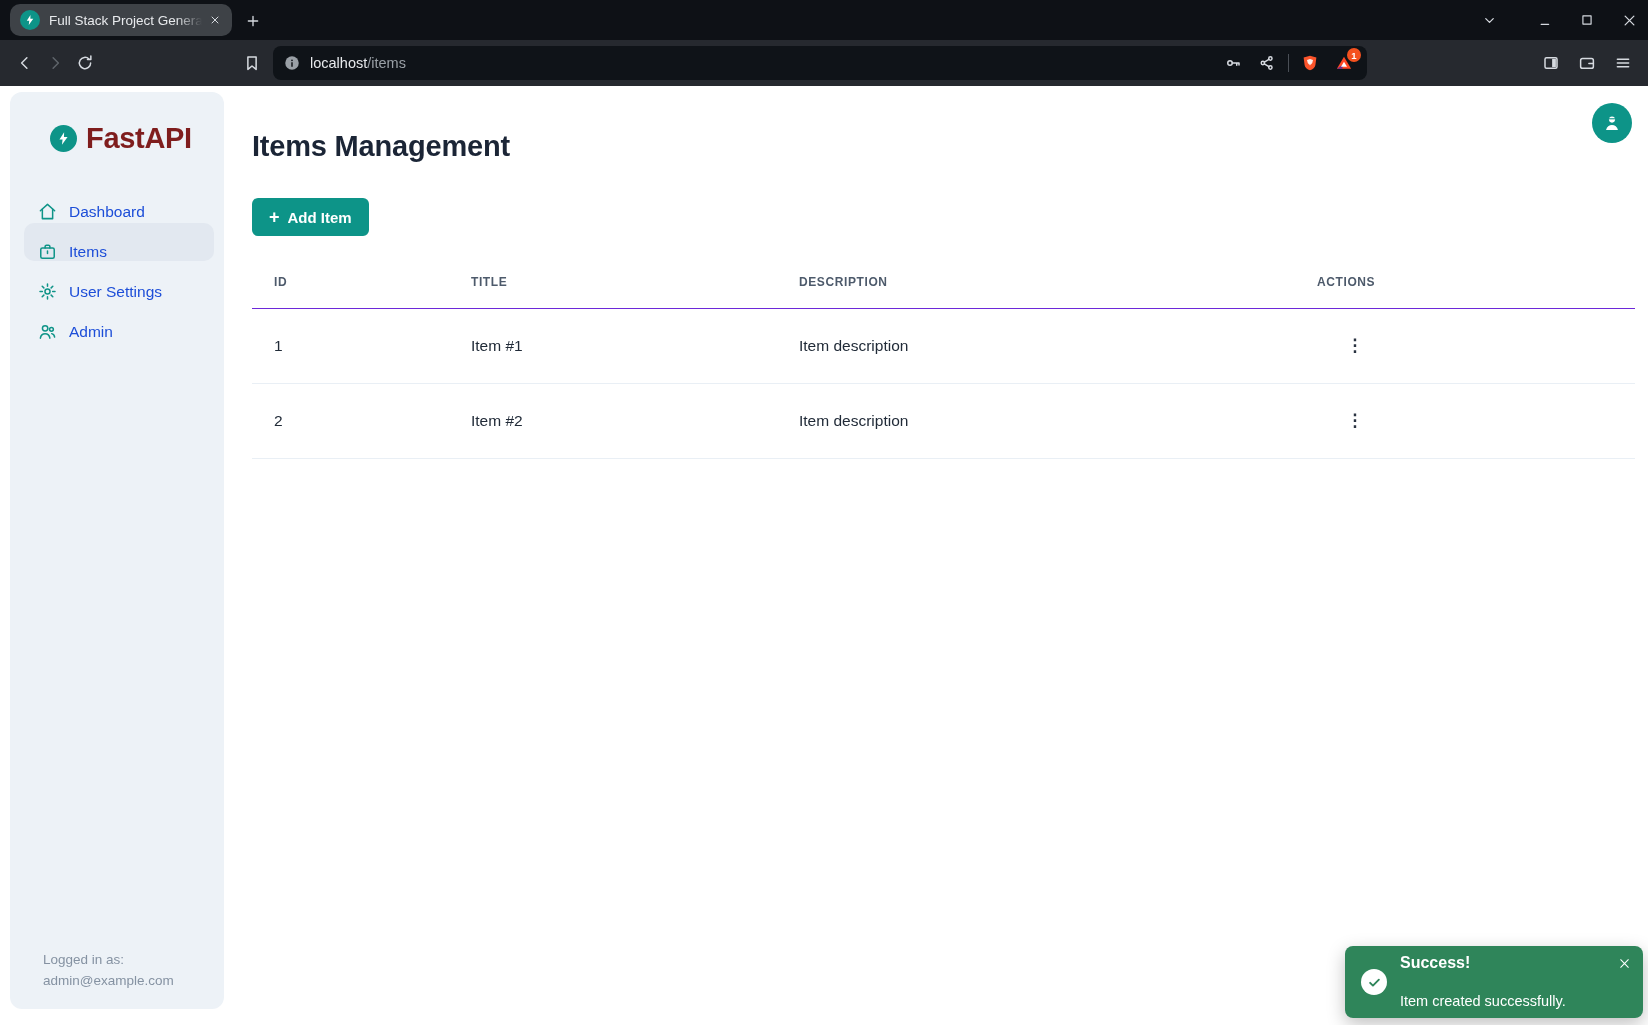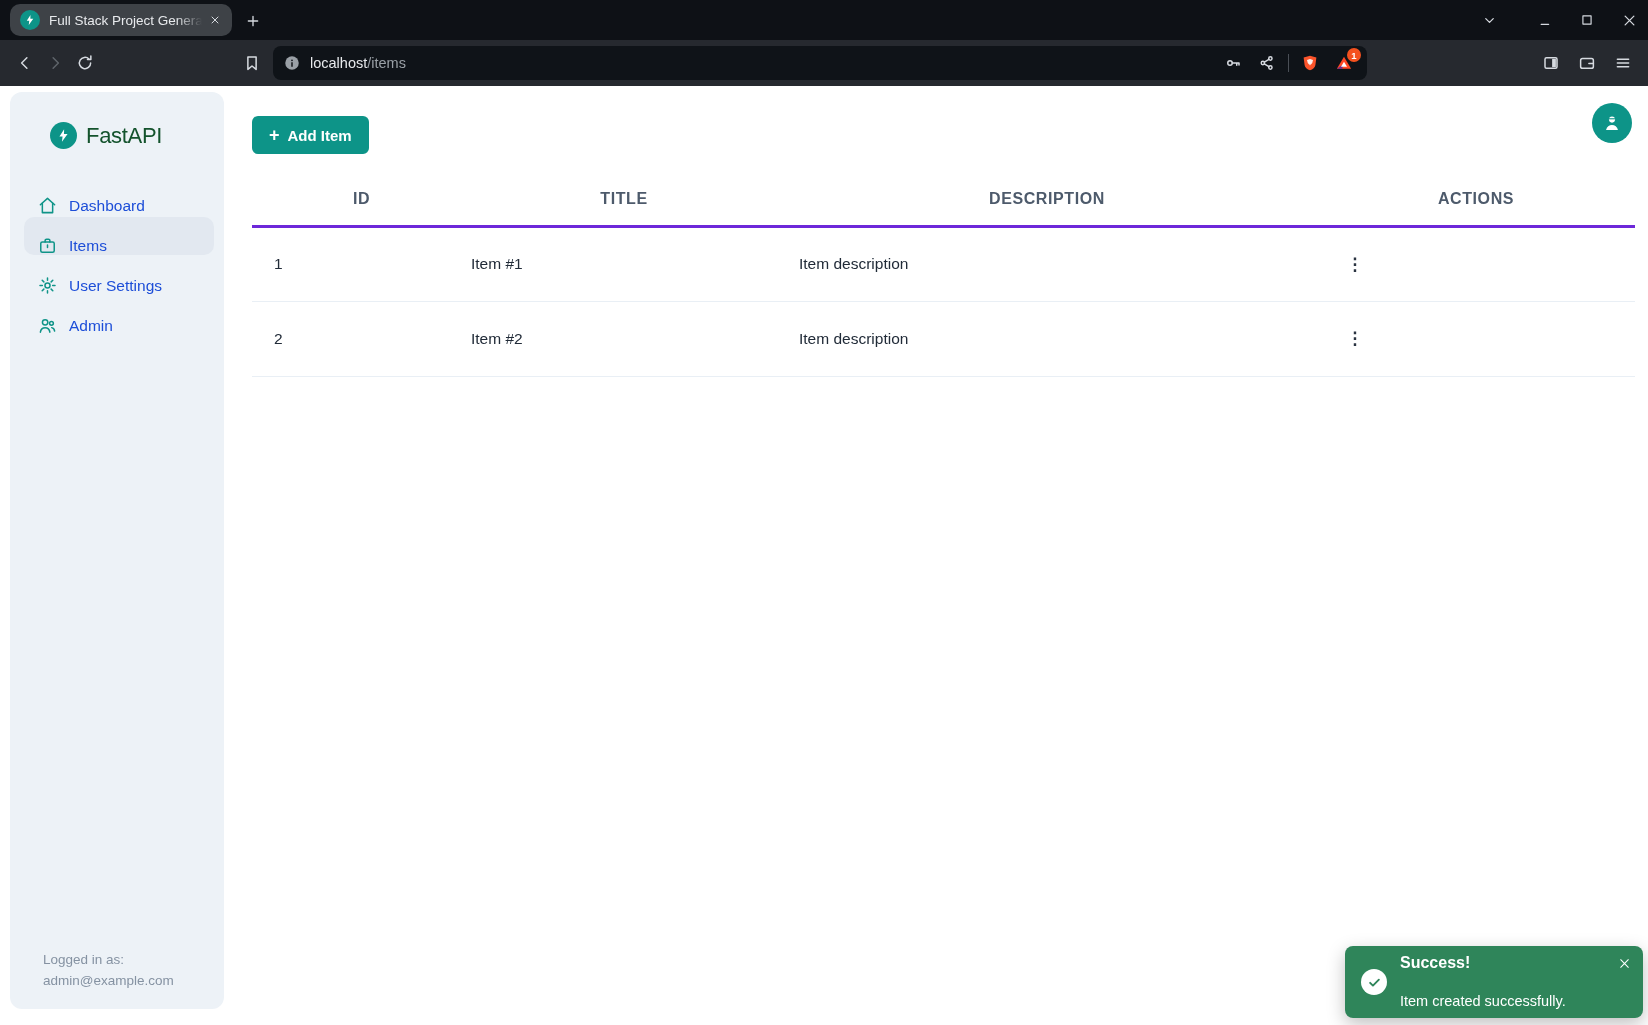--- a/index.html
+++ b/index.html
@@ -57,21 +57,21 @@
 
   
   .page { position:relative; flex:1; background:#ffffff; }
 
   .sidebar { position:absolute; left:10px; top:6px; width:214px; bottom:16px;
     background:#edf2f7; border-radius:12px; }
   .brand { display:flex; align-items:center; padding:30px 0 0 40px; }
   .brand-circle { width:27px; height:27px; border-radius:50%; background:#0d9488;
     display:flex; align-items:center; justify-content:center; flex:none; }
   .brand-circle svg { width:15px; height:15px; }
-  .brand-name { margin-left:9px; font-size:22px; font-weight:400; color:#14532d;
+  .brand-name { margin-left:9px; font-size:29px; font-weight:700; color:#7f1d1d;
     letter-spacing:-0.3px; }
   .nav { margin-top:28px; list-style:none; }
   .nav-item { margin:2px 10px 2px 14px; height:38px; border-radius:10px;
     display:flex; align-items:flex-end; padding-left:14px; cursor:pointer;
     color:#1d4ed8; }
   .nav-item.active { background:#e2e8f0; }
   .nav-item svg { width:19px; height:19px; stroke:#0f9488; fill:none;
     stroke-width:1.9; stroke-linecap:round; stroke-linejoin:round; flex:none; }
   .nav-label { margin-left:12px; font-size:15.5px; font-weight:500; }
   .sidebar-footer { position:absolute; left:33px; bottom:18px; font-size:13.5px;
@@ -81,23 +81,23 @@
   .page-title { margin-top:38px; font-size:29px; line-height:44px; font-weight:700;
     color:#1b2536; letter-spacing:-0.2px; }
   .add-btn { margin-top:30px; height:38px; padding:0 17px; background:#0d9488;
     border:none; border-radius:6px; color:#fff; display:flex; align-items:center;
     gap:8px; cursor:pointer; }
   .add-btn .plus { font-size:18px; font-weight:700; line-height:1; }
   .add-btn .lbl { font-size:15px; font-weight:700; }
 
   table { margin-top:20px; width:100%; border-collapse:collapse; table-layout:fixed; }
   col.c1{width:197px} col.c2{width:328px} col.c3{width:518px} col.c4{width:auto}
-  th { height:52px; text-align:center; vertical-align:middle; padding-left:22px;
-    font-size:16px; font-weight:700; letter-spacing:0.6px; color:#4d5a6b;
-    border-bottom:3px solid #6d28d9; }
+  th { height:52px; text-align:left; vertical-align:middle; padding-left:22px;
+    font-size:12px; font-weight:700; letter-spacing:0.6px; color:#4d5a6b;
+    border-bottom:1px solid #6d28d9; }
   td { height:75px; vertical-align:middle; padding-left:22px; font-size:15.5px;
     color:#212b38; border-bottom:1px solid #e9eff5; }
   .kebab { margin-left:24px; width:28px; height:28px; background:none; border:none;
     font-size:17px; font-weight:700; color:#2a3341; cursor:pointer; line-height:1; }
 
   .avatar-btn { position:absolute; top:17px; right:16px; width:40px; height:40px;
     border-radius:50%; background:#0d9488; border:none; cursor:pointer;
     display:flex; align-items:center; justify-content:center; }
   .avatar-btn svg { width:22px; height:22px; }
 
@@ -297,20 +297,21 @@
           <span class="nav-label">Admin</span>
         </li>
       </ul>
       <div class="sidebar-footer">
         <div>Logged in as:</div>
         <div>admin@example.com</div>
       </div>
     </aside>
 
     <main class="main">
+      <h1 class="page-title">Items Management</h1>
 
       <button class="add-btn">
         <span class="plus">+</span>
         <span class="lbl">Add Item</span>
       </button>
 
       <table>
         <colgroup>
             <col class="c1">
             <col class="c2">

